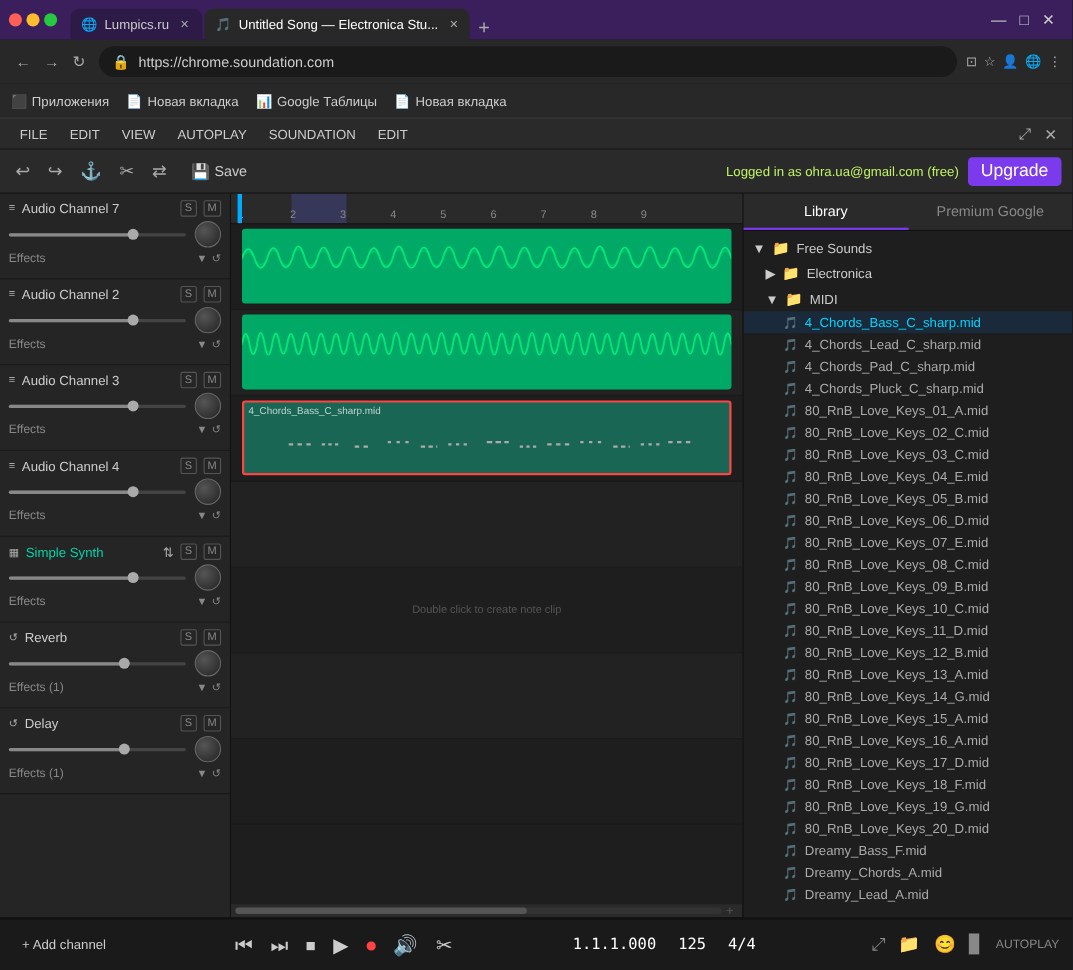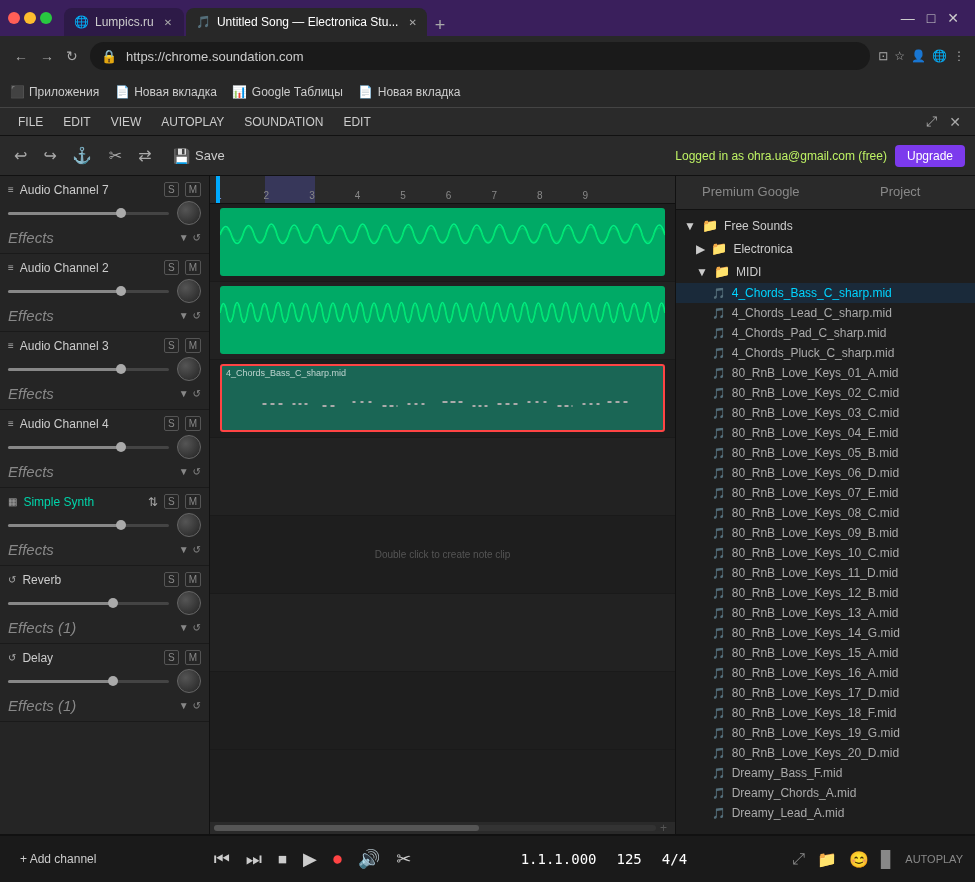--- a/index.html
+++ b/index.html
@@ -150,21 +150,21 @@
       font-size: 13px;
       padding: 4px 10px;
       cursor: pointer;
     }
     .toolbar-save-icon { color: #f0c040; font-size: 14px; }
     .toolbar-spacer { flex: 1; }
     .login-info { font-size: 12px; color: #bef264; }
     .upgrade-btn {
       background: #7c3aed;
       color: #fff;
-      font-size: 12px;
+      font-size: 16px;
       padding: 4px 12px;
       border-radius: 4px;
       cursor: pointer;
     }
 
     
     .main-layout {
       display: flex;
       flex: 1;
       overflow: hidden;
@@ -228,21 +228,21 @@
       background: radial-gradient(circle at 35% 35%, #555, #222);
       border: 1px solid #666;
       cursor: pointer;
     }
     .track-effects {
       display: flex;
       align-items: center;
       padding: 2px 8px 6px 8px;
       gap: 4px;
     }
-    .effects-label { font-size: 15px; color: #888; flex: 1; font-style: italic; }
+    .effects-label { font-size: 11px; color: #888; flex: 1; }
     .effects-dropdown { font-size: 10px; color: #888; cursor: pointer; }
     .effects-btn { font-size: 10px; color: #888; cursor: pointer; }
 
     
     .timeline-area {
       flex: 1;
       display: flex;
       flex-direction: column;
       background: #1e1e1e;
       overflow: hidden;
@@ -796,22 +796,22 @@
         <div style="flex:1;height:6px;background:#333;border-radius:3px;position:relative;">
           <div style="position:absolute;left:0;width:60%;height:100%;background:#555;border-radius:3px;"></div>
         </div>
         <span style="color:#555;font-size:12px;padding:0 4px;cursor:pointer;">+</span>
       </div>
 
     </div>
 
     <div class="sidebar">
       <div class="sidebar-tabs">
+        <div class="sidebar-tab active">Library</div>
         <div class="sidebar-tab">Premium Google</div>
-        <div class="sidebar-tab">Project</div>
       </div>
       <div class="sidebar-content">
 
         <div class="lib-folder">
           <span>▼</span>
           <span class="lib-folder-icon">📁</span>
           <span>Free Sounds</span>
         </div>
 
         <div class="lib-folder lib-folder-indent">

